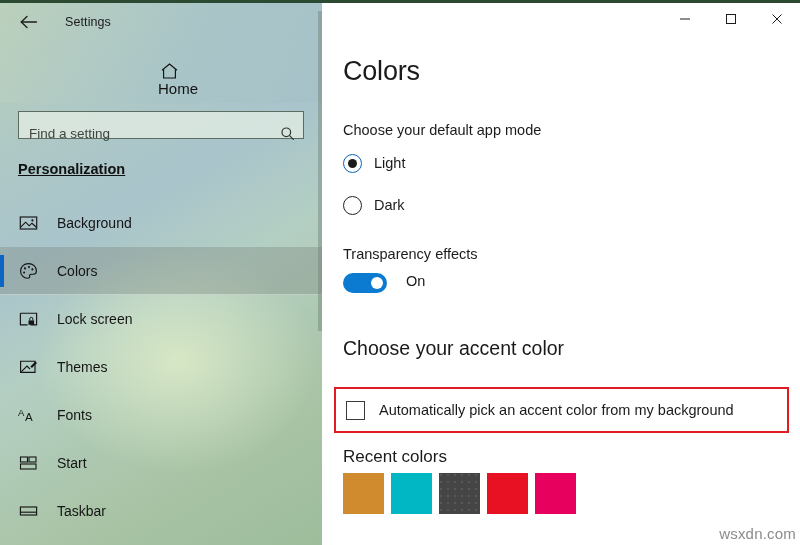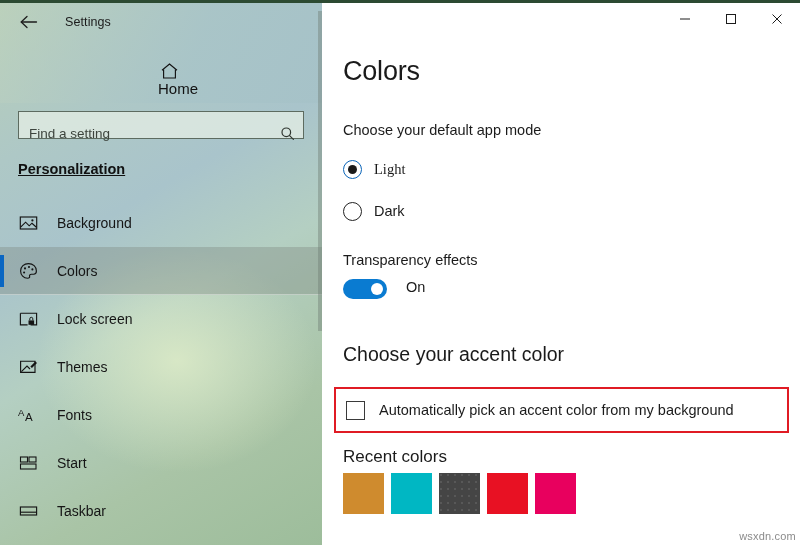--- a/index.html
+++ b/index.html
@@ -238,21 +238,21 @@
   }
   #app-mode-label { margin-top: 35px; }
 
   .radio-row {
     display: flex;
     align-items: center;
     padding-left: 21px;
     height: 30px;
     cursor: pointer;
   }
-  #radio-light-row { margin-top: 16px; font-family: Liberation Serif, serif; }
+  #radio-light-row { margin-top: 10px; }
   #radio-dark-row { margin-top: 12px; }
 
   .radio-outer {
     width: 19px; height: 19px;
     border-radius: 50%;
     border: 1.6px solid #222;
     display: flex;
     align-items: center;
     justify-content: center;
     flex: 0 0 19px;
@@ -362,21 +362,21 @@
     background-image:
       radial-gradient(circle at 2px 2px, rgba(255,255,255,0.10) 0.8px, transparent 1px);
     background-size: 7px 7px;
   }
 
   
   #watermark {
     position: absolute;
     right: 4px;
     bottom: 3px;
-    font-size: 11px;
+    font-size: 15px;
     color: #8b8b8b;
     letter-spacing: 0.2px;
   }
 </style>
 </head>
 <body>
 
 <div id="app">
 
   <div id="sidebar">

